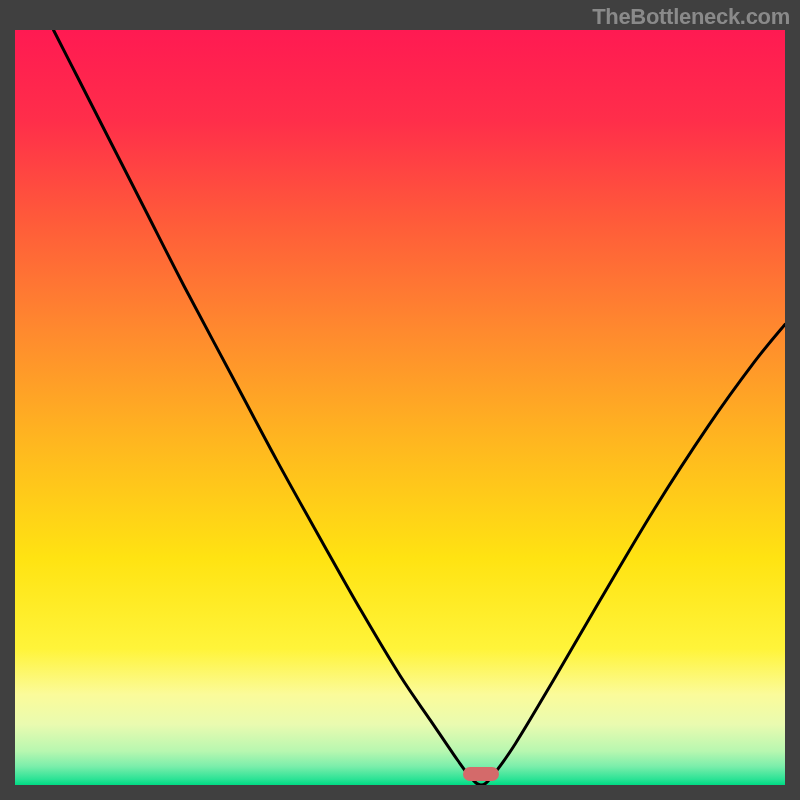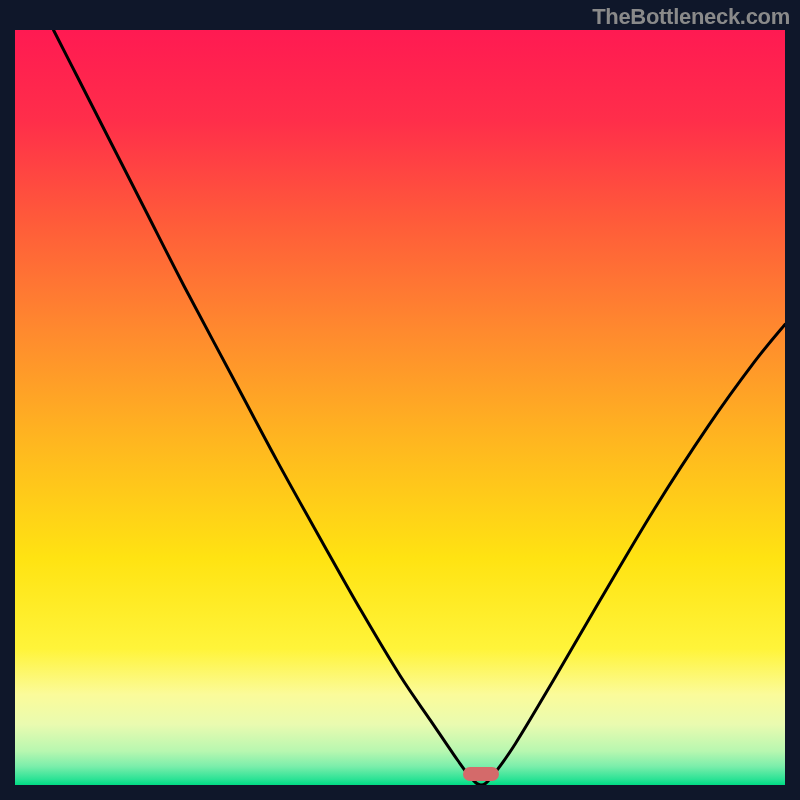--- a/index.html
+++ b/index.html
@@ -9,21 +9,21 @@
     height: 800px;
     background: #000;
     overflow: hidden;
   }
   .frame {
     position: absolute;
     left: 0;
     top: 0;
     width: 800px;
     height: 800px;
-    background: #0f172a;
+    background: #404040;
     text-decoration: underline;
   }
   .plot {
     position: absolute;
     left: 15px;
     top: 30px;
     width: 770px;
     height: 755px;
     overflow: hidden;
   }

